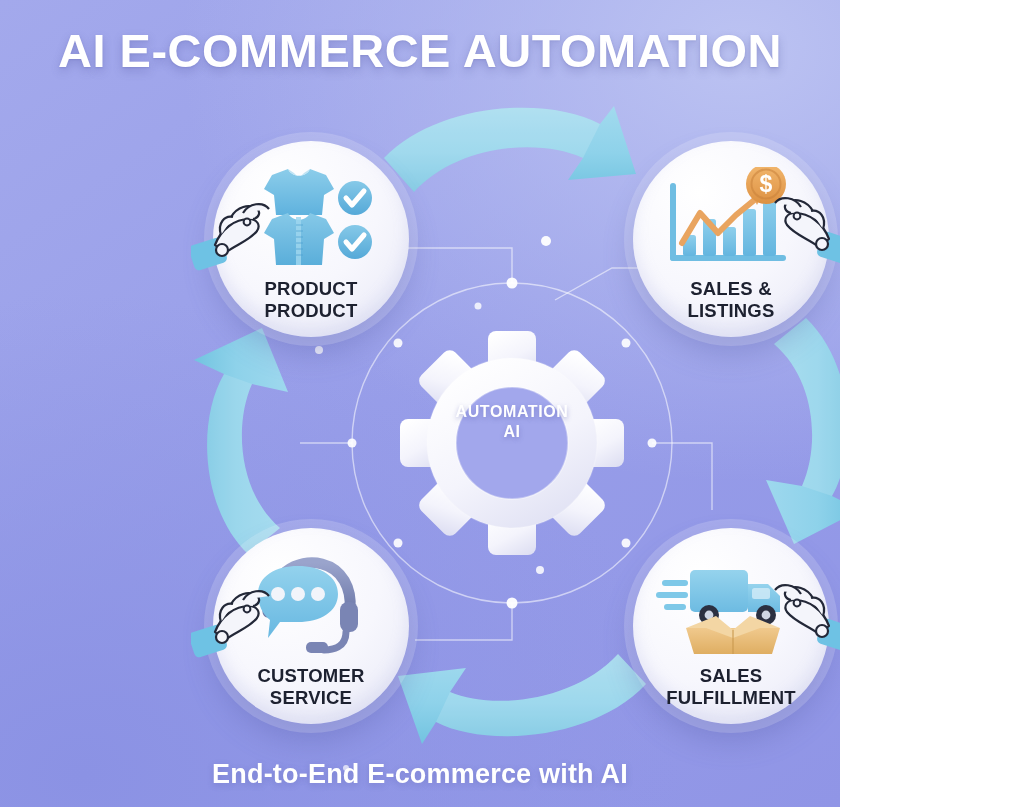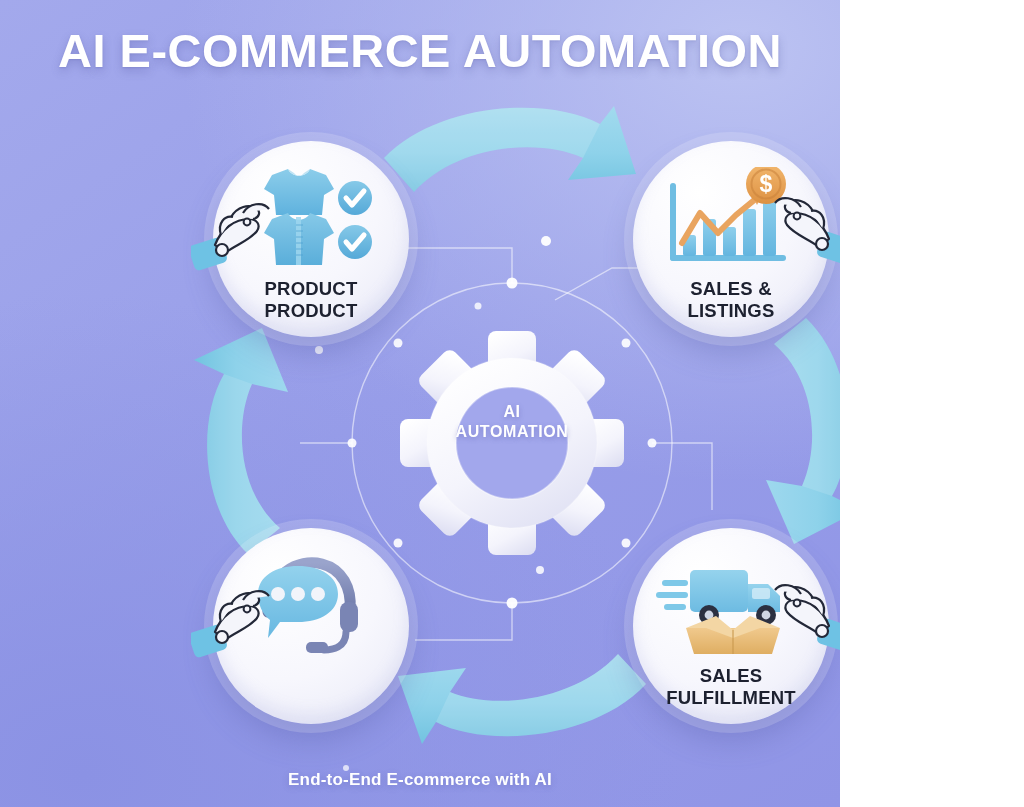--- a/index.html
+++ b/index.html
@@ -33,21 +33,21 @@
     color: #ffffff;
     text-shadow: 0 4px 10px rgba(80,85,160,0.32), 0 1px 2px rgba(90,95,170,0.25);
     white-space: nowrap;
   }
 
   
   #footer-caption {
     position: absolute;
     left: 0; right: 0; bottom: 17px;
     text-align: center;
-    font-size: 17px;
+    font-size: 27px;
     font-weight: 700;
     color: #ffffff;
     letter-spacing: 0.2px;
     text-shadow: 0 2px 6px rgba(80,85,160,0.3);
   }
 
   
   .arrow-layer { position: absolute; inset: 0; }
   .arrow-svg { position: absolute; overflow: visible; }
 
@@ -390,20 +390,24 @@
         <rect x="104" y="48" width="18" height="30" rx="8" fill="#7a85b4"></rect>
         <path d="M110,78 C110,94 96,96 88,96" stroke="#7a85b4" stroke-width="7" fill="none" stroke-linecap="round"></path>
         <rect x="70" y="88" width="22" height="11" rx="5" fill="#7a85b4"></rect>
 
         <path d="M22,40 C22,22 40,12 62,12 C84,12 102,22 102,40 C102,58 84,68 62,68
                  L44,68 L32,84 L34,66 C26,60 22,50 22,40 Z" fill="url(#bubG)"></path>
         <circle cx="42" cy="40" r="7" fill="#f1f4fa"></circle>
         <circle cx="62" cy="40" r="7" fill="#f1f4fa"></circle>
         <circle cx="82" cy="40" r="7" fill="#f1f4fa"></circle>
       </svg>
+    </div>
+    <div class="node-label">
+      <div>CUSTOMER</div>
+      <div>SERVICE</div>
     </div>
     <svg class="robot-arm arm-left" viewBox="0 0 92 86">
       <rect x="0" y="52" width="34" height="26" rx="5" fill="#6ec2e4" transform="rotate(-18 17 65)"></rect>
       <g fill="#f4f5fb" stroke="#232838" stroke-width="2.2" stroke-linejoin="round">
         <path d="M24,56 C30,40 44,30 58,30 C66,30 70,36 66,42 C58,52 44,56 34,64 Z"></path>
         <path d="M40,28 C46,18 58,14 66,20 C70,23 68,29 62,30"></path>
         <path d="M52,24 C58,14 72,12 78,20"></path>
         <path d="M30,46 C26,34 34,26 42,28"></path>
       </g>
       <circle cx="31" cy="61" r="6" fill="#f4f5fb" stroke="#232838" stroke-width="2.2"></circle>
@@ -435,20 +439,20 @@
             <rect x="66" y="-24" width="46" height="48" rx="8"></rect>
           </g>
           <circle cx="0" cy="0" r="85"></circle>
         </g>
         <circle cx="0" cy="0" r="56" fill="#a2a7ec"></circle>
         <circle cx="0" cy="0" r="56" fill="none" stroke="rgba(255,255,255,0.35)" stroke-width="2"></circle>
         <circle cx="0" cy="0" r="85" fill="none" stroke="rgba(255,255,255,0.5)" stroke-width="1.5" opacity="0.4"></circle>
       </g>
     </svg>
     <div id="hub-text">
+      <div>AUTOMATION</div>
       <div>AI</div>
-      <div>AUTOMATION</div>
     </div>
   </div>
 
   <div id="footer-caption">End-to-End E-commerce with AI</div>
 
 </div>
 
 </body></html>

